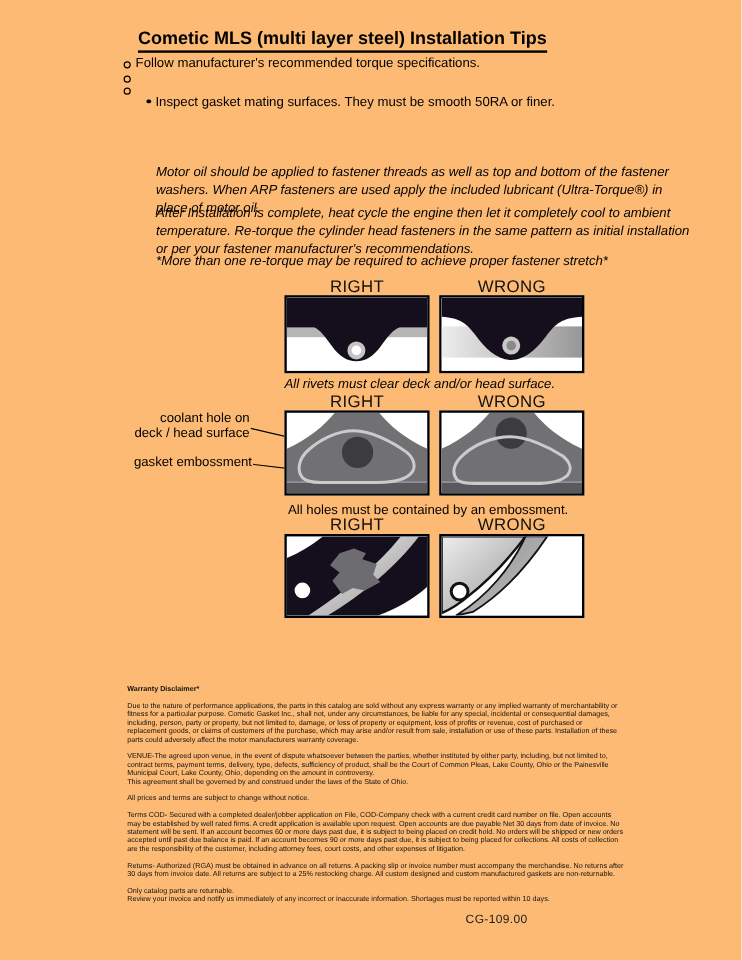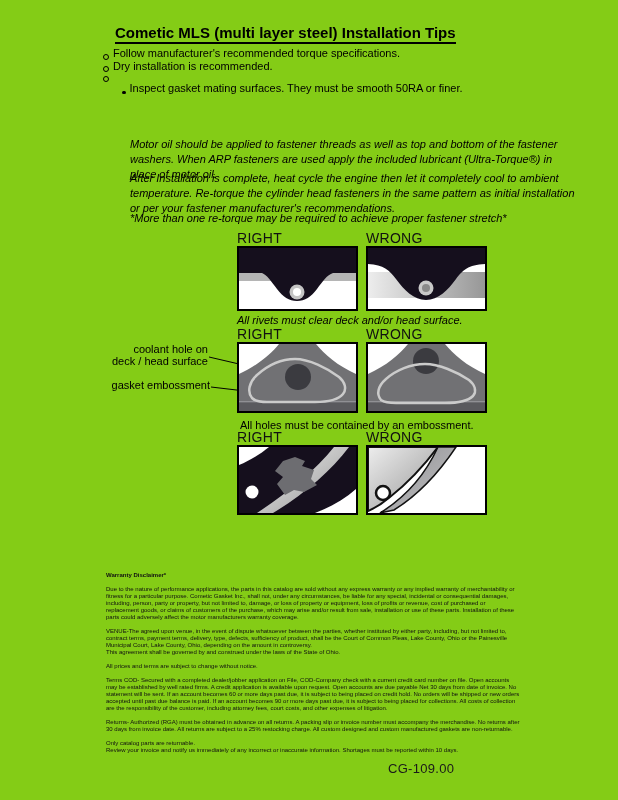--- a/index.html
+++ b/index.html
@@ -1,32 +1,32 @@
 <!DOCTYPE html>
 <html style="--ink: #150f1d; --deck-gray: #b5b5b5; --steel-gray: #717174; --strip-gray: #5a5a5e; --hole-dark: #3b3b40; --patch-gray: #6d6d71; --emboss-light: #cbcbcb; --silver-light: #ededed; --silver-dark: #979797;"><head>
 <meta charset="utf-8">
 <style>
   html,body{margin:0;padding:0;background:#fff;}
   body{width:618px;height:800px;position:relative;font-family:"Liberation Sans",sans-serif;color:#000;overflow:hidden;}
-  .page{position:absolute;inset:0;background:#84cc16;}
+  .page{position:absolute;inset:0;background:#fdba74;}
 
   .title{position:absolute;left:115px;top:24px;font-size:15px;font-weight:bold;
          border-bottom:2px solid #000;padding-bottom:1px;white-space:nowrap;}
 
   .bullets{position:absolute;left:103px;top:47px;width:470px;font-size:11px;line-height:12.6px;}
-  .b-row{display:flex;align-items:flex-end;}
+  .b-row{display:flex;align-items:flex-start;}
   .b-marker{width:4px;height:4px;border:1px solid #000;border-radius:50%;margin:3.5px 4px 0 0;flex:none;}
   .sb-row{padding-left:19px;}
   .sb-marker{width:3.5px;height:3.5px;background:#000;border-radius:50%;margin:4.2px 4px 0 0;flex:none;}
 
   .diesel-heading{position:absolute;left:113px;top:118px;font-size:13px;font-weight:bold;}
   .para{position:absolute;left:130px;width:445px;font-size:11px;line-height:15px;font-style:italic;}
   #p1{top:137px;} #p2{top:171px;} #note{top:211px;width:465px;}
 
-  .rw-label{position:absolute;width:121px;font-size:14px;letter-spacing:.3px;color:#111;}
+  .rw-label{position:absolute;width:121px;text-align:center;font-size:14px;letter-spacing:.3px;color:#111;}
   #l1-right{left:237px;top:230px;} #l1-wrong{left:366px;top:230px;}
   #l2-right{left:237px;top:326px;} #l2-wrong{left:366px;top:326px;}
   #l3-right{left:237px;top:429px;} #l3-wrong{left:366px;top:429px;}
 
   .panel{position:absolute;border:2px solid #000;background:#fff;line-height:0;}
   .panel svg{display:block;}
   #r1-right{left:237px;top:246px;} #r1-wrong{left:366px;top:246px;}
   #r2-right{left:237px;top:342px;} #r2-wrong{left:366px;top:342px;}
   #r3-right{left:237px;top:445px;} #r3-wrong{left:366px;top:445px;}
 
@@ -37,21 +37,21 @@
 
   .diagram-label{position:absolute;font-size:11px;line-height:12px;text-align:right;white-space:pre-line;}
   #lbl-coolant{right:410px;top:343px;width:120px;}
   #lbl-emboss{right:408px;top:379px;width:130px;}
   .leader{position:absolute;left:205px;top:340px;pointer-events:none;}
 
   .warranty{position:absolute;left:106px;top:572px;width:414px;font-size:6px;line-height:7px;color:#111;}
   .w-head{font-weight:bold;margin:0 0 7px 0;}
   .w-para{margin:0 0 7px 0;white-space:pre-line;}
 
-  .doc-number{position:absolute;left:388px;top:761px;font-size:13px;letter-spacing:.3px;color:#1a1a1a;}
+  .doc-number{position:absolute;left:388px;top:761px;font-size:10px;letter-spacing:.3px;color:#1a1a1a;}
 
   
   .ink{fill:var(--ink,#150f1d);}
   .deck{fill:var(--deck-gray,#b5b5b5);}
   .steel{fill:var(--steel-gray,#717174);}
   .strip{fill:var(--strip-gray,#5a5a5e);}
   .hole{fill:var(--hole-dark,#3b3b40);}
   .patch{fill:var(--patch-gray,#6d6d71);}
   .emboss{fill:none;stroke:var(--emboss-light,#cbcbcb);stroke-width:2.5;}
   .whitefill{fill:#fff;}
@@ -64,21 +64,20 @@
 
   <div class="title">Cometic MLS (multi layer steel) Installation Tips</div>
 
   <div class="bullets">
     <div class="b-row">
       <span class="b-marker"></span>
       <span>Follow manufacturer's recommended torque specifications.</span>
     </div>
     <div class="b-row">
       <span class="b-marker"></span>
-      <span>Dry installation is recommended.</span>
     </div>
     <div class="b-row">
       <span class="b-marker"></span>
     </div>
     <div class="b-row sb-row">
       <span class="sb-marker"></span>
       <span>Inspect gasket mating surfaces.  They must be smooth 50RA or finer.</span>
     </div>
   </div>
 

